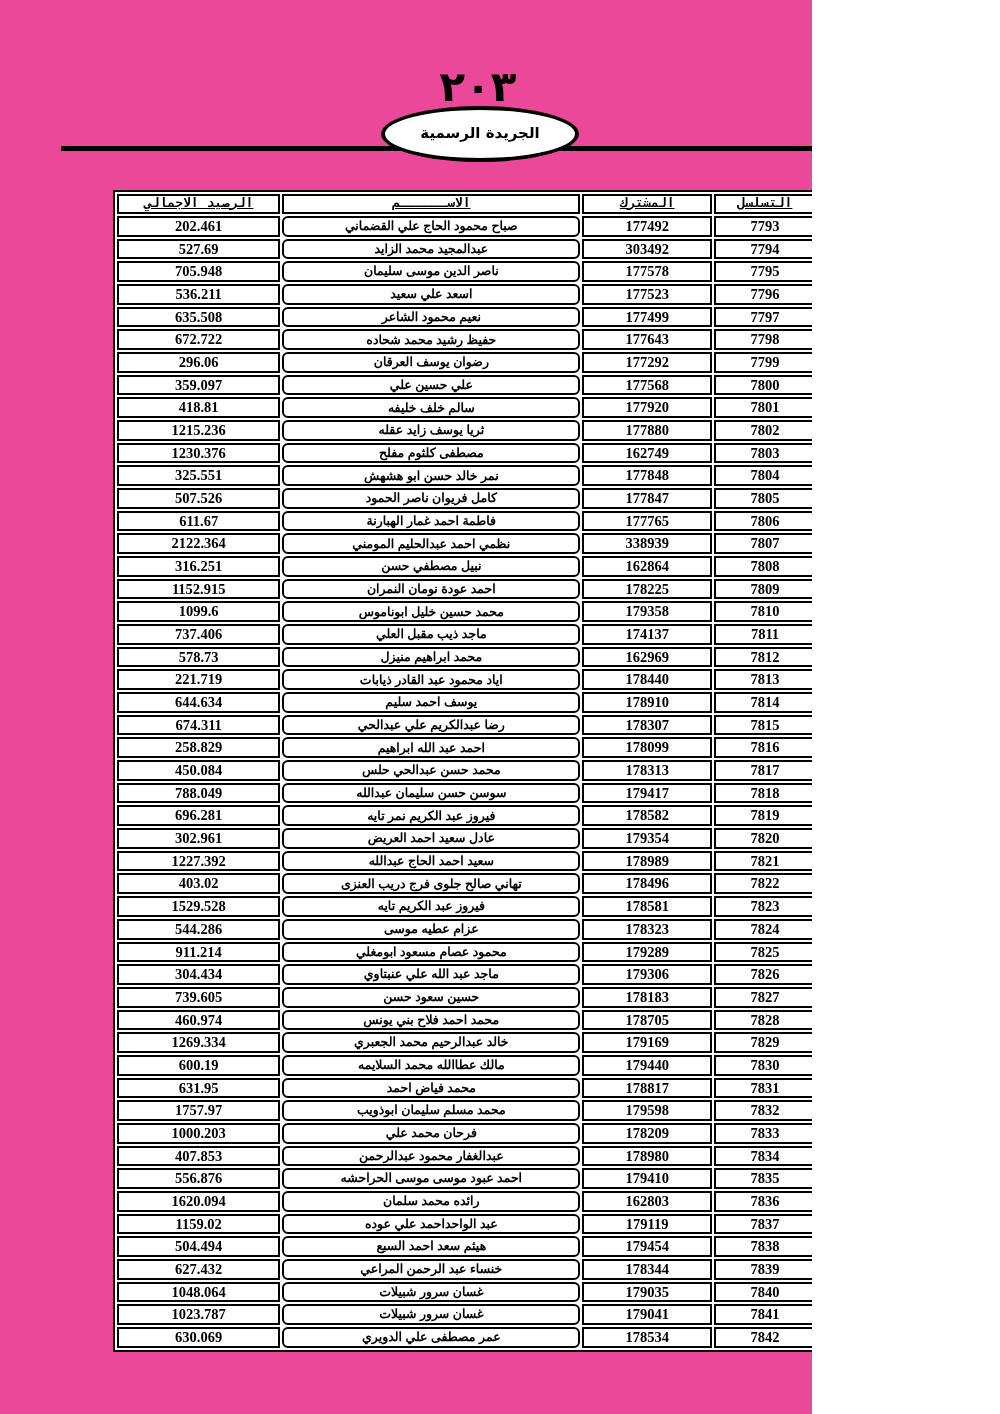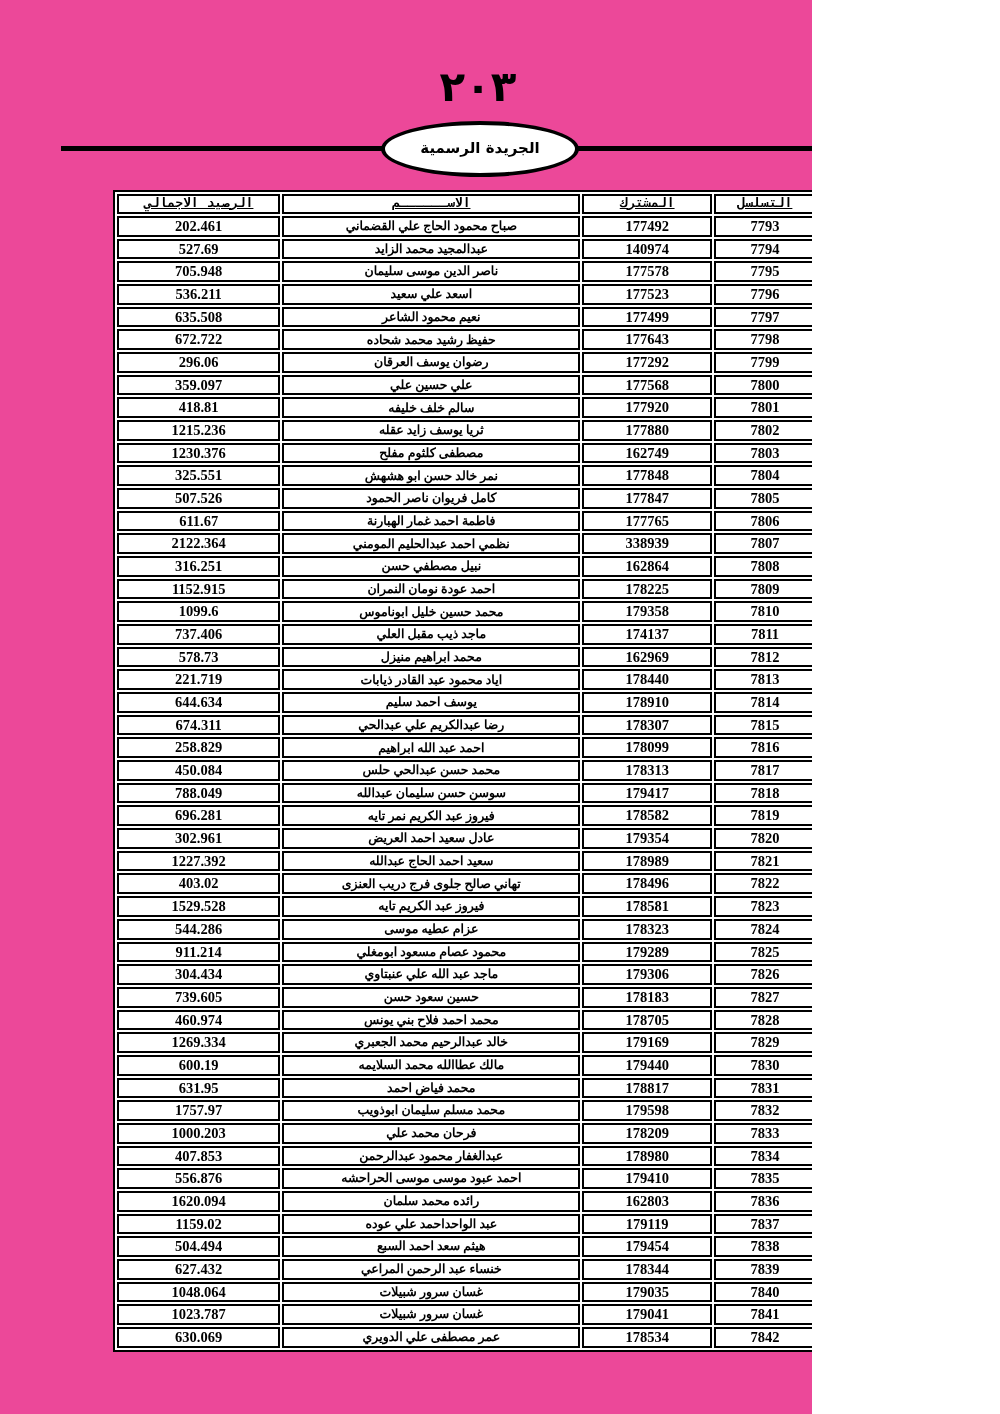--- a/index.html
+++ b/index.html
@@ -32,21 +32,21 @@
   .header-rule {
     position: absolute;
     top: 146px;
     left: 61px;
     width: 847px;
     height: 5px;
     background: #000;
   }
   .banner-ellipse {
     position: absolute;
-    top: 121px;
+    top: 106px;
     left: 381px;
     width: 198px;
     height: 56px;
     background: #ffffff;
     border: 4px solid #000;
     border-radius: 50%;
     box-sizing: border-box;
     display: flex;
     align-items: center;
     justify-content: center;
@@ -83,22 +83,23 @@
   table.records th {
     font-size: 13px;
     font-family: Liberation Mono, monospace;
     text-decoration: underline;
   }
   td.col-serial, td.col-subscriber, td.col-balance {
     font-family: "Liberation Serif", "DejaVu Serif", "DejaVu Sans", serif;
     font-size: 14.5px;
   }
   td.col-name {
-    font-family: Liberation Serif, serif;
+    font-family: Liberation Sans, sans-serif;
     font-size: 12.5px;
+    border-radius: 6px;
   }
   col.c-serial     { width: 100px; }
   col.c-subscriber { width: 127px; }
   col.c-name       { width: 292px; }
   col.c-balance    { width: 160px; }
 </style>
 </head>
 <body>
 
 <div class="page">
@@ -128,21 +129,21 @@
     </thead>
     <tbody>
         <tr>
           <td class="col-serial">7793</td>
           <td class="col-subscriber">177492</td>
           <td class="col-name">صباح محمود الحاج علي القضماني</td>
           <td class="col-balance">202.461</td>
         </tr>
         <tr>
           <td class="col-serial">7794</td>
-          <td class="col-subscriber">140974</td>
+          <td class="col-subscriber">303492</td>
           <td class="col-name">عبدالمجيد محمد الزايد</td>
           <td class="col-balance">527.69</td>
         </tr>
         <tr>
           <td class="col-serial">7795</td>
           <td class="col-subscriber">177578</td>
           <td class="col-name">ناصر الدين موسى سليمان</td>
           <td class="col-balance">705.948</td>
         </tr>
         <tr>

